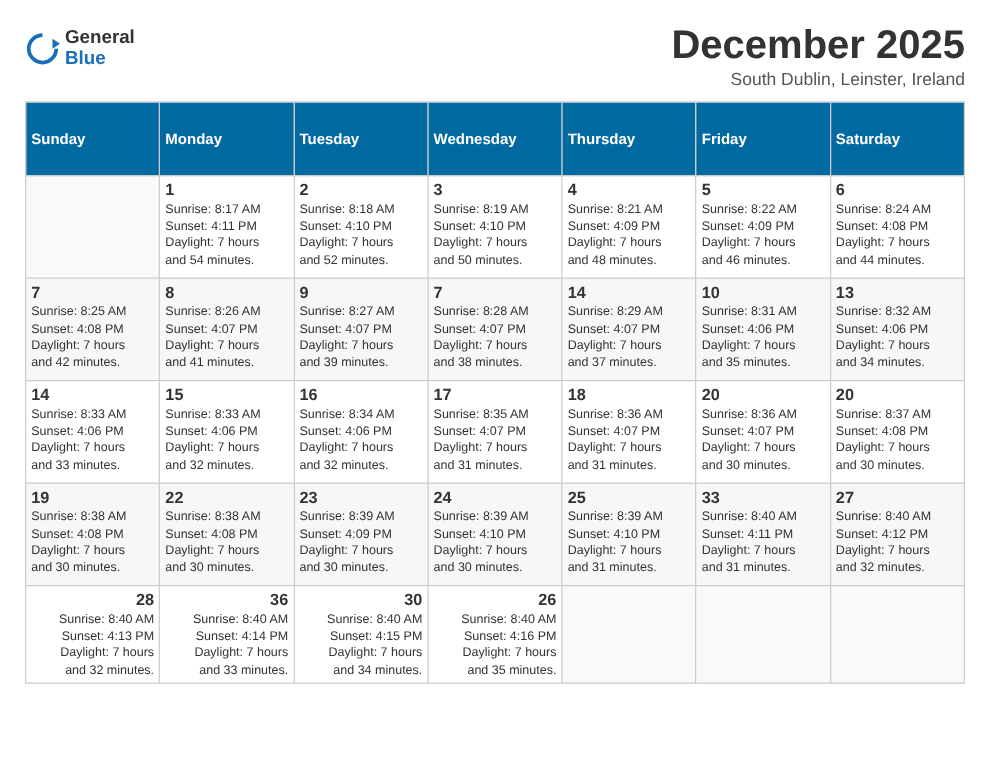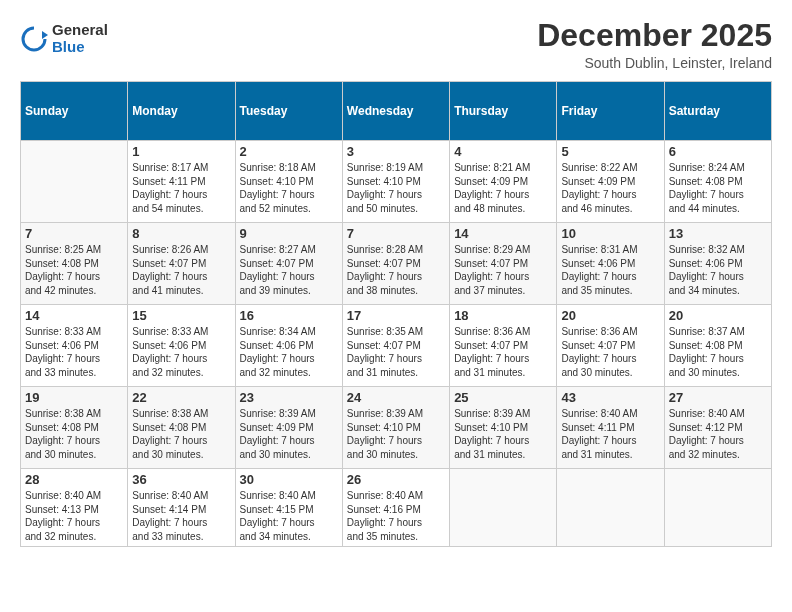--- a/index.html
+++ b/index.html
@@ -97,20 +97,21 @@
     .day-info {
       font-size: 10px;
       color: #333;
       line-height: 1.35;
     }
     .empty-cell {
       background: #f9f9f9 !important;
     }
     .last-row td {
       height: 72px;
+      text-align: right;
     }
   </style>
 </head>
 <body>
 
 <div class="page">
   <div class="header">
     <div class="logo">
       <svg class="logo-icon" viewBox="0 0 28 28">
         <path d="M14 3 C8 3 3 8 3 14 C3 20 8 25 14 25 C20 25 25 20 25 14" fill="none" stroke="#1a6fbd" stroke-width="3"></path>
@@ -244,21 +245,21 @@
           </td>
           <td>
             <span class="day-number">24</span>
             <div class="day-info">Sunrise: 8:39 AM<br>Sunset: 4:10 PM<br>Daylight: 7 hours<br>and 30 minutes.</div>
           </td>
           <td>
             <span class="day-number">25</span>
             <div class="day-info">Sunrise: 8:39 AM<br>Sunset: 4:10 PM<br>Daylight: 7 hours<br>and 31 minutes.</div>
           </td>
           <td>
-            <span class="day-number">43</span>
+            <span class="day-number">33</span>
             <div class="day-info">Sunrise: 8:40 AM<br>Sunset: 4:11 PM<br>Daylight: 7 hours<br>and 31 minutes.</div>
           </td>
           <td>
             <span class="day-number">27</span>
             <div class="day-info">Sunrise: 8:40 AM<br>Sunset: 4:12 PM<br>Daylight: 7 hours<br>and 32 minutes.</div>
           </td>
         </tr>
         <tr class="last-row">
           <td>
             <span class="day-number">28</span>

